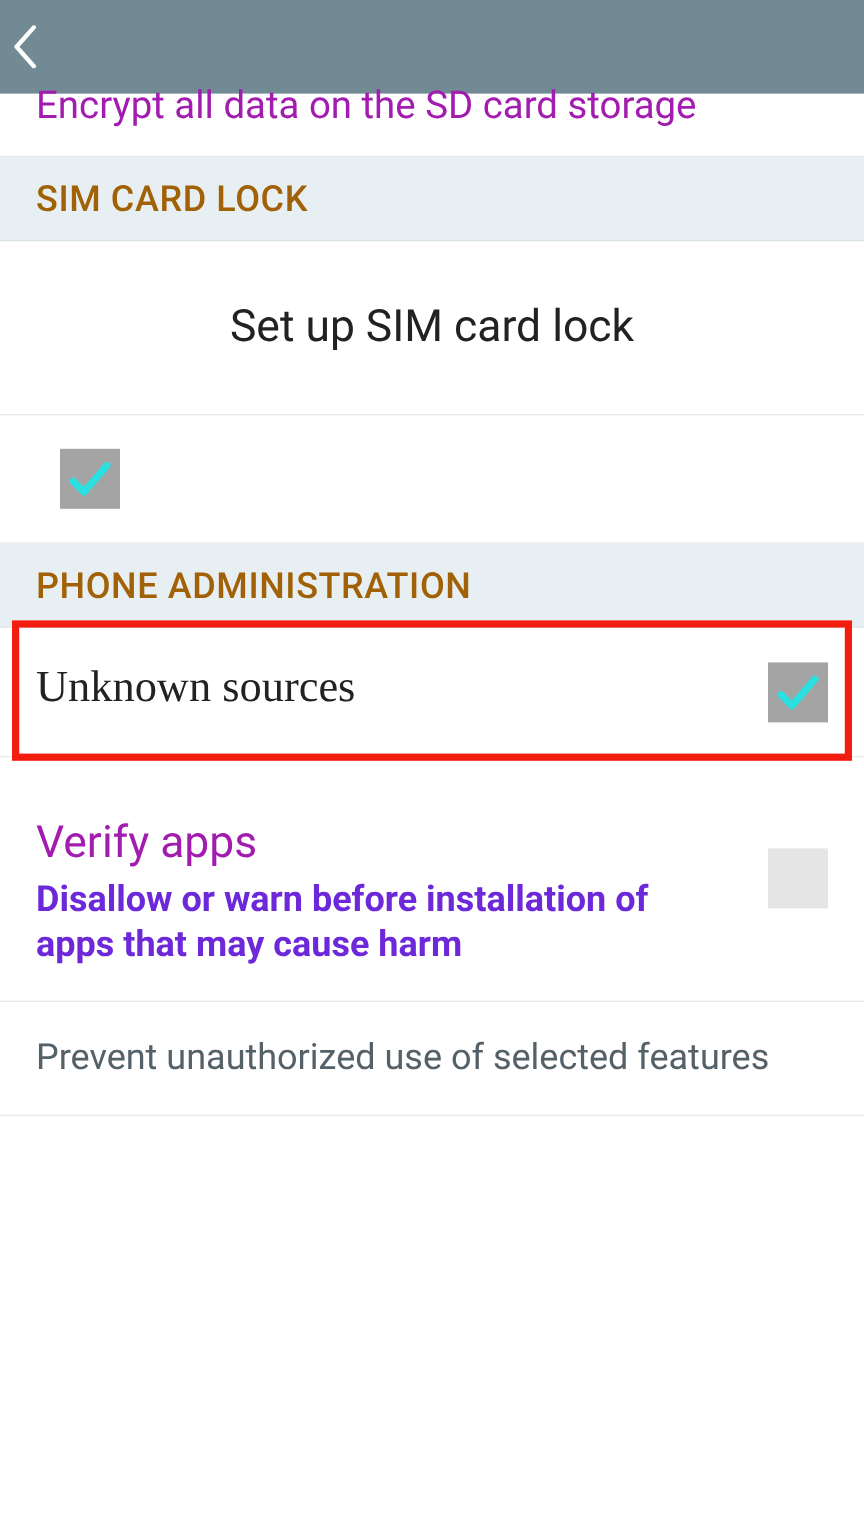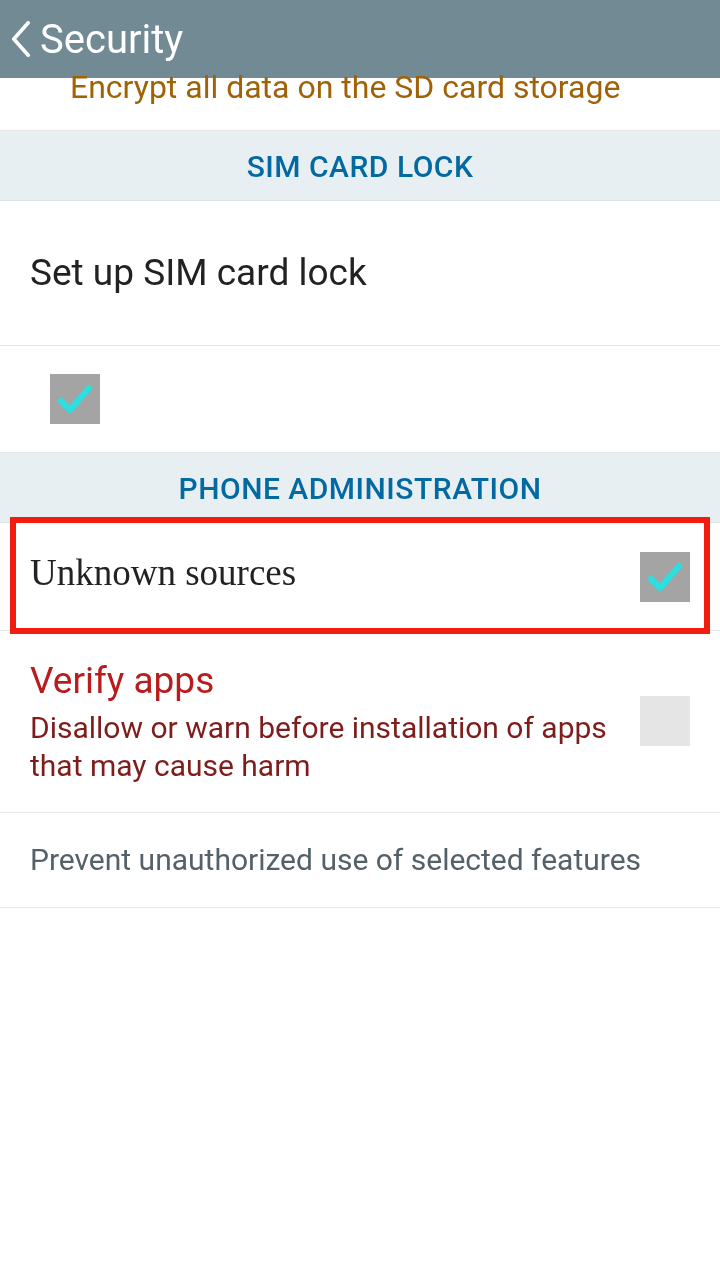--- a/index.html
+++ b/index.html
@@ -30,34 +30,32 @@
   .content {
     position: relative;
   }
   .partial-row {
     padding: 0 30px 24px 30px;
     border-bottom: 1px solid #e5e7e8;
     margin-top: -10px;
   }
   .partial-text {
     font-size: 32px;
-    color: #a16207;
+    color: #a21caf;
     white-space: nowrap;
     overflow: hidden;
-    margin-left: 40px;
   }
   .section-header {
     background: #e8eff2;
     padding: 18px 30px 16px 30px;
-    color: #0369a1;
+    color: #a16207;
     font-size: 30px;
     font-weight: 500;
     letter-spacing: 0.5px;
     border-bottom: 1px solid #dce3e6;
-    text-align: center;
   }
   .row {
     display: flex;
     align-items: center;
     padding: 28px 30px;
     border-bottom: 1px solid #e5e7e8;
     position: relative;
   }
   .row-text {
     flex: 1;
@@ -69,24 +67,26 @@
     line-height: 1.2;
     margin-bottom: 6px;
   }
   .row-sub {
     font-size: 30px;
     color: #556168;
     line-height: 1.25;
     padding-right: 10px;
   }
   .row.disabled .row-title {
-    color: #b91c1c;
+    color: #a21caf;
+    margin-top: 22px;
   }
   .row.disabled .row-sub {
-    color: #7f1d1d;
+    color: #6d28d9;
+    font-weight: bold;
   }
   .checkbox {
     width: 50px;
     height: 50px;
     background: #a4a4a4;
     display: flex;
     align-items: center;
     justify-content: center;
     flex-shrink: 0;
     margin-left: 20px;
@@ -102,30 +102,29 @@
     position: absolute;
     border: 6px solid #f31d0f;
     left: 10px;
     right: 10px;
     top: -6px;
     bottom: -4px;
     pointer-events: none;
     z-index: 10;
   }
   .row.no-title-margin .row-title { margin-bottom: 0; }
-  .row.sim { padding-top: 50px; padding-bottom: 50px; }
+  .row.sim { padding-top: 50px; padding-bottom: 50px; text-align: center; }
 </style>
 </head>
 <body>
 
 <div class="header">
   <svg class="back-chevron" viewBox="0 0 24 40">
     <polyline points="20,2 4,20 20,38" fill="none" stroke="#ffffff" stroke-width="4" stroke-linecap="round" stroke-linejoin="round"></polyline>
   </svg>
-  <div class="header-title">Security</div>
 </div>
 
 <div class="content">
 
   <div class="partial-row">
     <div class="partial-text">Encrypt all data on the SD card storage</div>
   </div>
 
   <div class="section-header">SIM CARD LOCK</div>
 

